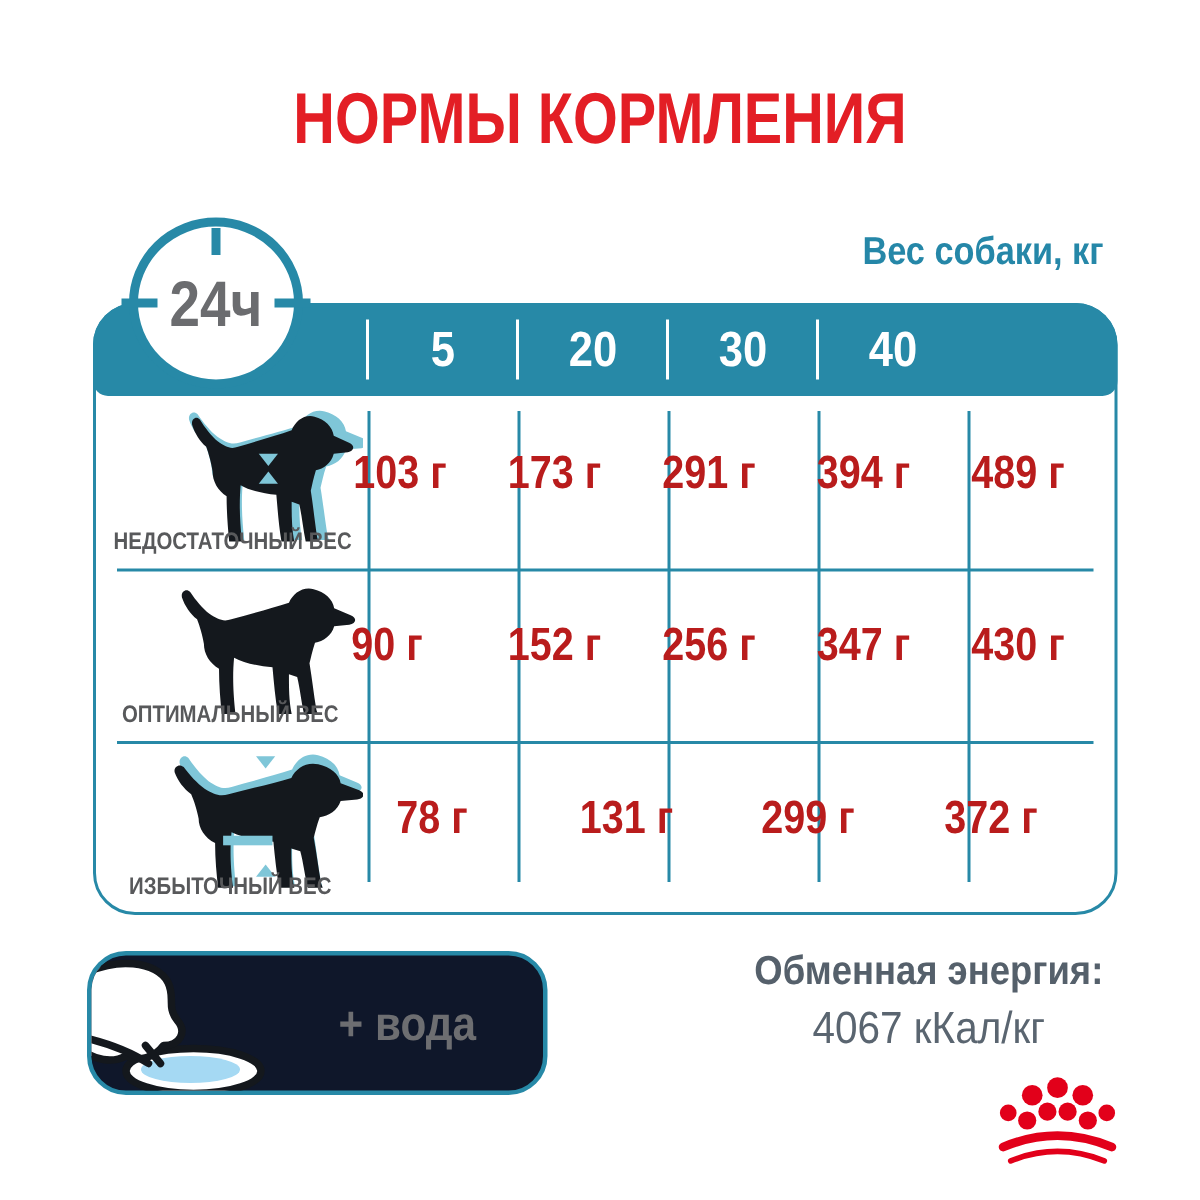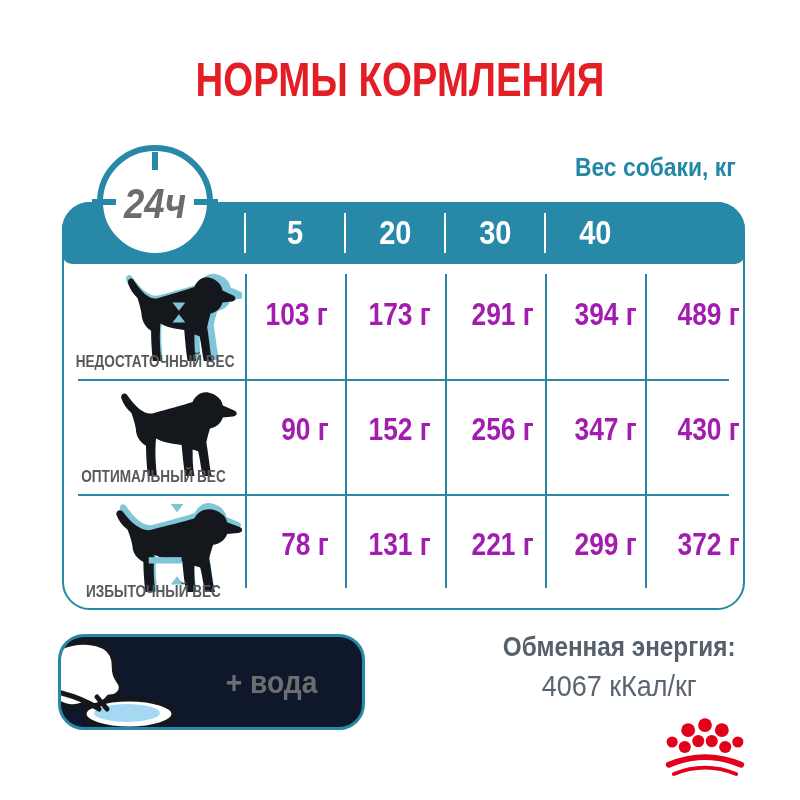--- a/index.html
+++ b/index.html
@@ -30,42 +30,42 @@
   }
   .hspacer{width:183px;height:100%;}
   .hcell{
     position:relative;width:100px;height:100%;display:flex;align-items:center;justify-content:center;
     color:#ffffff;font-size:33px;font-weight:bold;
   }
   .hcell::before{content:"";position:absolute;left:-1px;top:11px;bottom:11px;width:2px;background:#ffffff;}
   .hcell span{display:inline-block;transform:scaleX(0.88);}
 
   
-  .clock{position:absolute;left:34px;top:-58px;width:118px;height:116px;z-index:3;font-style:italic;}
+  .clock{position:absolute;left:23px;top:-58px;width:118px;height:116px;z-index:3;}
   .clock svg{position:absolute;left:0;top:0;overflow:visible;}
   .clock-label{
     position:absolute;left:0;top:0;width:118px;height:116px;display:flex;align-items:center;justify-content:center;
     color:#6b6c6f;font-size:43px;font-weight:bold;transform:scaleX(0.85);padding-top:2px;
   }
 
   
   .vline{position:absolute;top:72px;bottom:22px;width:2px;background:#2789a7;}
   .hline{position:absolute;left:16px;right:16px;height:2px;background:#2789a7;}
 
   
   .row{position:absolute;left:0;width:683px;height:115px;display:flex;}
   .label-cell{position:relative;width:202px;height:100%;}
   .label-cell svg{position:absolute;left:52px;top:8px;}
   .row-label{
     position:absolute;left:0;bottom:8px;width:183px;text-align:center;
     color:#58595b;font-size:16px;font-weight:bold;transform:scaleX(0.85);white-space:nowrap;
   }
   .vcell{
-    width:124px;height:100%;display:flex;align-items:center;justify-content:flex-end;
-    color:#a21caf;font-size:31px;font-weight:bold;padding-bottom:14px;
+    width:124px;height:100%;display:flex;align-items:center;justify-content:flex-start;
+    color:#b91c1c;font-size:31px;font-weight:bold;padding-bottom:14px;
   }
   .vcell span{display:inline-block;transform:scaleX(0.85);white-space:nowrap;}
 
   
   .water-box{
     position:absolute;left:58px;top:622px;width:307px;height:96px;
     border:3px solid #2789a7;border-radius:26px;overflow:hidden;background:#0f172a;
   }
   .water-box svg{position:absolute;left:-4px;top:-2px;}
   .water-label{
@@ -199,23 +199,20 @@
           <polygon points="62,90 76,90 69,81" fill="#7fc6d8"></polygon>
           <rect x="38" y="60" width="36" height="7" fill="#7fc6d8"></rect>
         </svg>
         <div class="row-label">ИЗБЫТОЧНЫЙ ВЕС</div>
       </div>
       <div class="vcell">
           <span>78 г</span>
         </div>
       <div class="vcell">
           <span>131 г</span>
-        </div>
-      <div class="vcell">
-          <span>221 г</span>
         </div>
       <div class="vcell">
           <span>299 г</span>
         </div>
       <div class="vcell">
           <span>372 г</span>
         </div>
     </div>
   </div>
 

